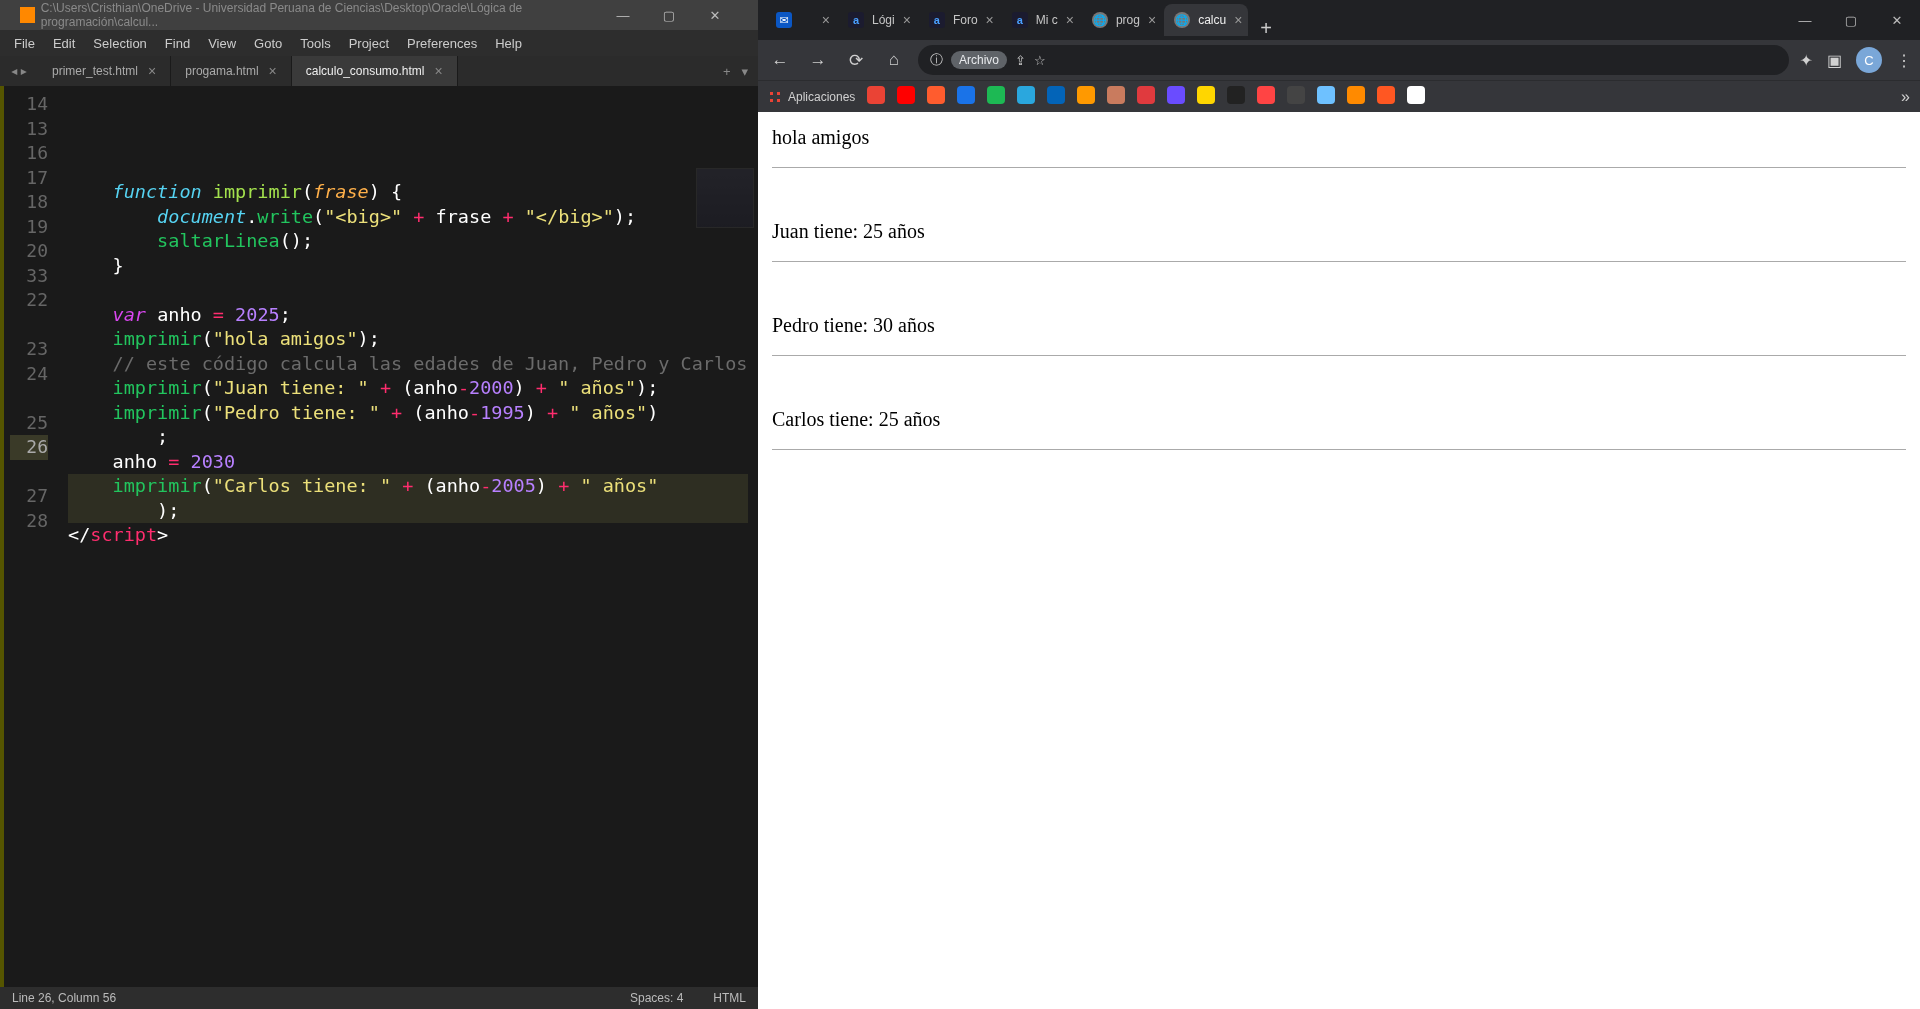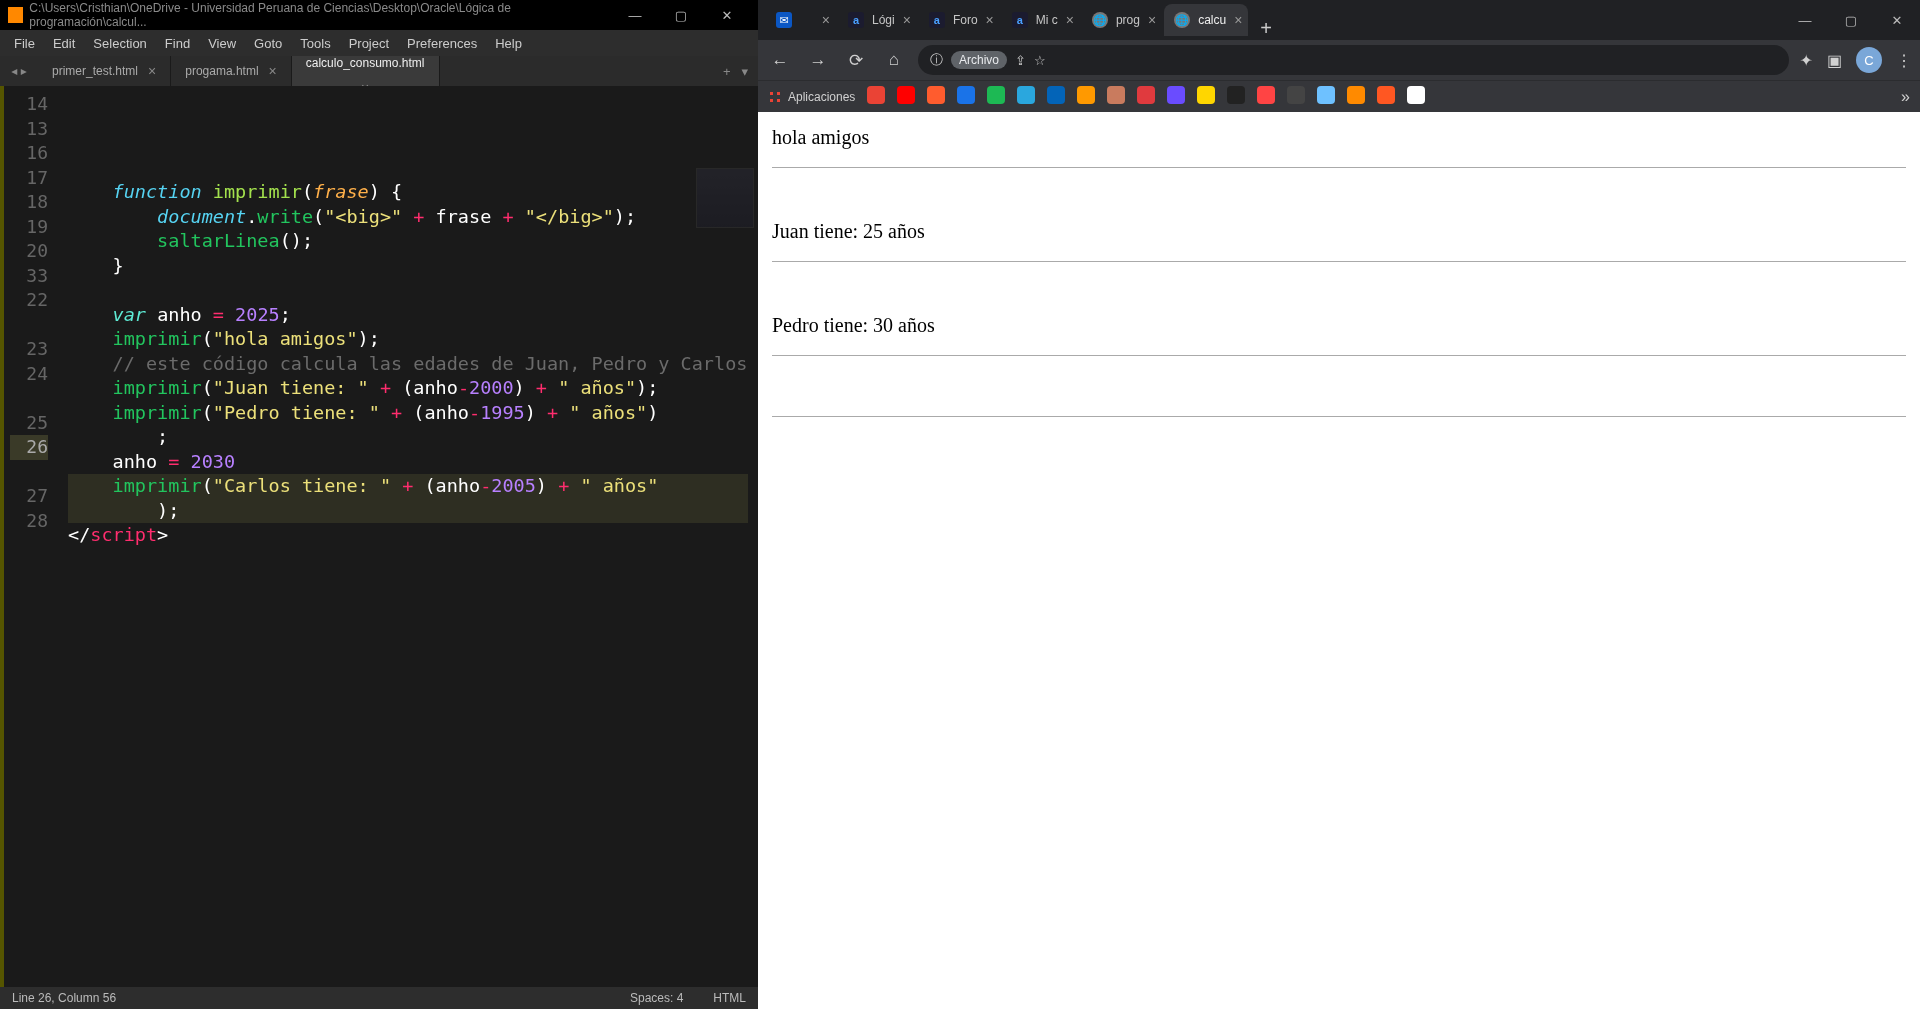--- a/index.html
+++ b/index.html
@@ -1,37 +1,37 @@
 <!DOCTYPE html>
 <html><head>
 <meta charset="utf-8">
 <style>
 * { margin: 0; padding: 0; box-sizing: border-box; }
 body { font-family: "Segoe UI", Arial, sans-serif; width: 1920px; height: 1009px; display: flex; overflow: hidden; background: #000; }
 
 
 .sublime { width: 758px; height: 100%; background: #1a1a1a; display: flex; flex-direction: column; position: relative; }
-.st-titlebar { height: 30px; background: #000000; display: flex; align-items: center; padding: 0 8px; color: #8a8a8a; font-size: 12px; gap: 6px; }
+.st-titlebar { height: 30px; background: #404040; display: flex; align-items: center; padding: 0 20px; color: #8a8a8a; font-size: 12px; gap: 6px; }
 .st-titlebar .icon { width: 16px; height: 16px; background: #ff8800; display: inline-block; }
 .st-winctl { margin-left: auto; display: flex; }
 .st-winctl span { width: 46px; height: 30px; display: flex; align-items: center; justify-content: center; color: #bbb; font-size: 13px; }
 .st-menubar { height: 26px; background: #2d2d2d; display: flex; align-items: center; padding: 0 6px; color: #ccc; font-size: 13px; gap: 2px; }
 .st-menubar span { padding: 2px 8px; }
 .st-tabbar { height: 30px; background: #2b2b2b; display: flex; align-items: stretch; color: #aaa; font-size: 12px; position: relative; }
 .st-navarrows { width: 38px; display:flex; align-items:center; justify-content:center; gap:6px; color:#888; font-size:12px;}
 .st-tab { display: flex; align-items: center; padding: 0 14px; background: #2b2b2b; border-right: 1px solid #1a1a1a; gap: 10px; }
-.st-tab.active { background: #3a3a3a; color: #eee; flex-direction: column; }
+.st-tab.active { background: #3a3a3a; color: #eee; }
 .st-tab .close { color: #888; font-size: 14px; }
 .st-tabend { margin-left:auto; display:flex; align-items:center; gap:10px; padding-right:10px; color:#888; font-size:13px;}
 .st-body { flex: 1; display: flex; background: #1a1a1a; position: relative; }
 .st-gutter { width: 58px; background: #1a1a1a; color: #666; font-family: Consolas, monospace; font-size: 18px; text-align: right; padding: 6px 10px 6px 6px; line-height: 24.5px; border-left: 4px solid #555500; }
 .st-gutter .hl { background:#3a3a28; color:#aaa; display:block; }
 .st-code { flex: 1; font-family: Consolas, monospace; font-size: 18.5px; line-height: 24.5px; padding: 6px 10px; color: #fff; white-space: pre; overflow: hidden; position: relative; margin-top: 39px; }
 .st-code .kw-func { color: #56d3f2; font-style: italic; }
-.st-code .kw-var  { color: #5eead4; font-style: italic; }
+.st-code .kw-var  { color: #d946ef; font-style: italic; }
 .st-code .name    { color: #a3e14d; }
 .st-code .param   { color: #ffb04a; font-style: italic; }
 .st-code .obj     { color: #56d3f2; font-style: italic; }
 .st-code .str     { color: #ece07a; }
 .st-code .num     { color: #b880ff; }
 .st-code .op      { color: #ff2d6e; }
 .st-code .call    { color: #22c55e; }
 .st-code .cmt     { color: #6b6b6b; }
 .st-code .tag     { color: #ff2d6e; }
 .st-code .hlrow   { display:inline-block; background:#2e2e22; width:100%; }
@@ -246,16 +246,17 @@
   <div class="ch-page" id="page">
       <div class="block"><big>hola amigos</big></div>
       <hr>
       <div style="height: 28px;"></div>
       <div class="block"><big>Juan tiene: 25 años</big></div>
       <hr>
       <div style="height: 28px;"></div>
       <div class="block"><big>Pedro tiene: 30 años</big></div>
       <hr>
       <div style="height: 28px;"></div>
+      <div class="block"><big>Carlos tiene: 25 años</big></div>
       <hr>
       <div style="height: 28px;"></div>
     </div>
 </div>
 
 </body></html>

